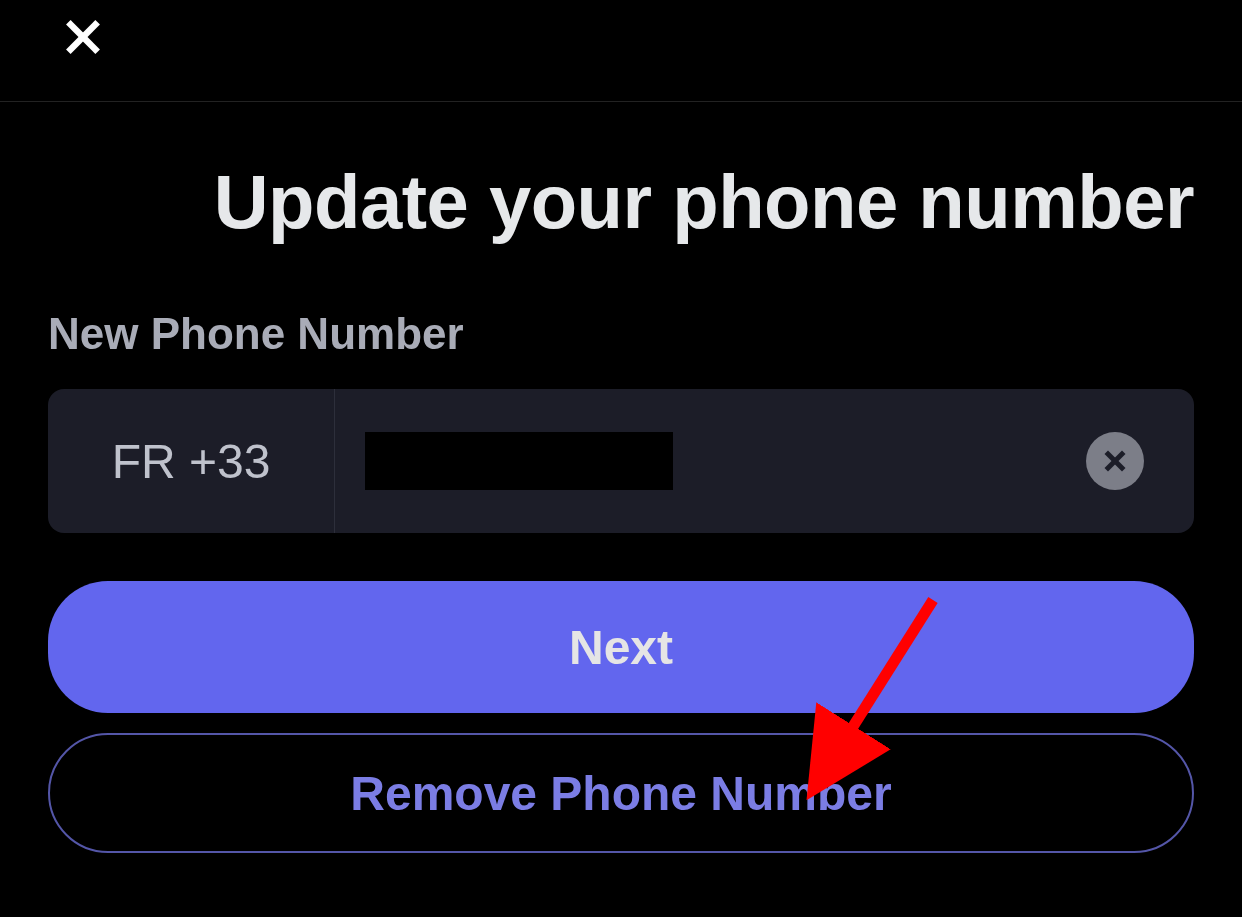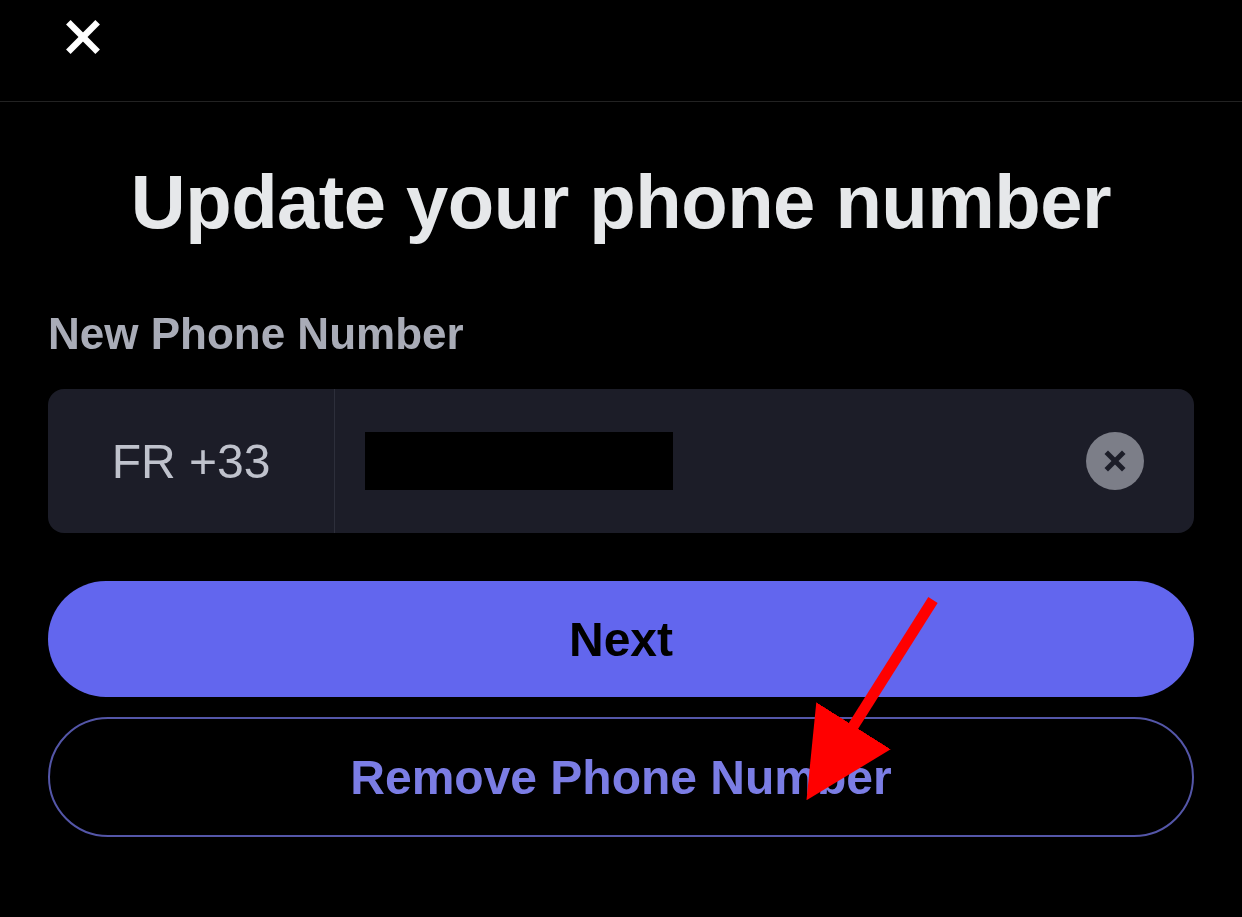--- a/index.html
+++ b/index.html
@@ -1,30 +1,30 @@
 <!DOCTYPE html>
 <html><head>
   <meta charset="utf-8">
   <style>
     * { margin: 0; padding: 0; box-sizing: border-box; }
     html, body { width: 1242px; height: 917px; background: #000000; font-family: -apple-system, BlinkMacSystemFont, "Segoe UI", Helvetica, Arial, sans-serif; overflow: hidden; }
     .header { height: 102px; border-bottom: 1px solid #222; position: relative; }
     .close-btn { position: absolute; left: 60px; top: 14px; width: 46px; height: 46px; display: flex; align-items: center; justify-content: center; cursor: pointer; }
     .close-btn svg { width: 44px; height: 44px; stroke: #ffffff; stroke-width: 3.5; }
     .content { padding: 0 48px; }
-    .title { color: #e6e8ea; font-weight: 800; font-size: 76px; text-align: center; margin-top: 56px; letter-spacing: -0.5px; }
+    .title { color: #e6e8ea; font-weight: 800; font-size: 76px; text-align: right; margin-top: 56px; letter-spacing: -0.5px; }
     .label { color: #a9acb7; font-size: 44px; font-weight: 600; margin-top: 64px; }
     .phone-input { margin-top: 30px; width: 100%; height: 144px; background: #1c1d28; border-radius: 16px; display: flex; align-items: center; }
     .cc-box { width: 287px; height: 100%; display: flex; align-items: center; justify-content: center; border-right: 1px solid #2d2f3b; }
     .cc-text { color: #bfc2cc; font-size: 48px; font-weight: 500; }
     .num-box { flex: 1; height: 100%; display: flex; align-items: center; padding-left: 30px; position: relative; }
     .redact { width: 308px; height: 58px; background: #000000; }
     .clear-btn { position: absolute; right: 50px; top: 50%; transform: translateY(-50%); width: 58px; height: 58px; border-radius: 50%; background: #7c7e88; display: flex; align-items: center; justify-content: center; cursor: pointer; }
     .clear-btn svg { width: 30px; height: 30px; stroke: #1c1d28; stroke-width: 4; }
-    .btn-primary { margin-top: 48px; width: 100%; height: 116px; background: #6266ee; border: none; border-radius: 60px; color: #000000; font-size: 48px; font-weight: 600; cursor: pointer; }
+    .btn-primary { margin-top: 48px; width: 100%; height: 132px; background: #6266ee; border: none; border-radius: 60px; color: #e5e5e5; font-size: 48px; font-weight: 600; cursor: pointer; }
     .btn-secondary { margin-top: 20px; width: 100%; height: 120px; background: transparent; border: 2px solid #5456a8; border-radius: 60px; color: #7b7de4; font-size: 48px; font-weight: 600; cursor: pointer; }
     .arrow { position: absolute; left: 798px; top: 595px; pointer-events: none; }
   </style>
 </head>
 <body>
 
 <div class="header">
   <div class="close-btn">
     <svg viewBox="0 0 24 24">
         <line x1="4" y1="4" x2="20" y2="20"></line>

